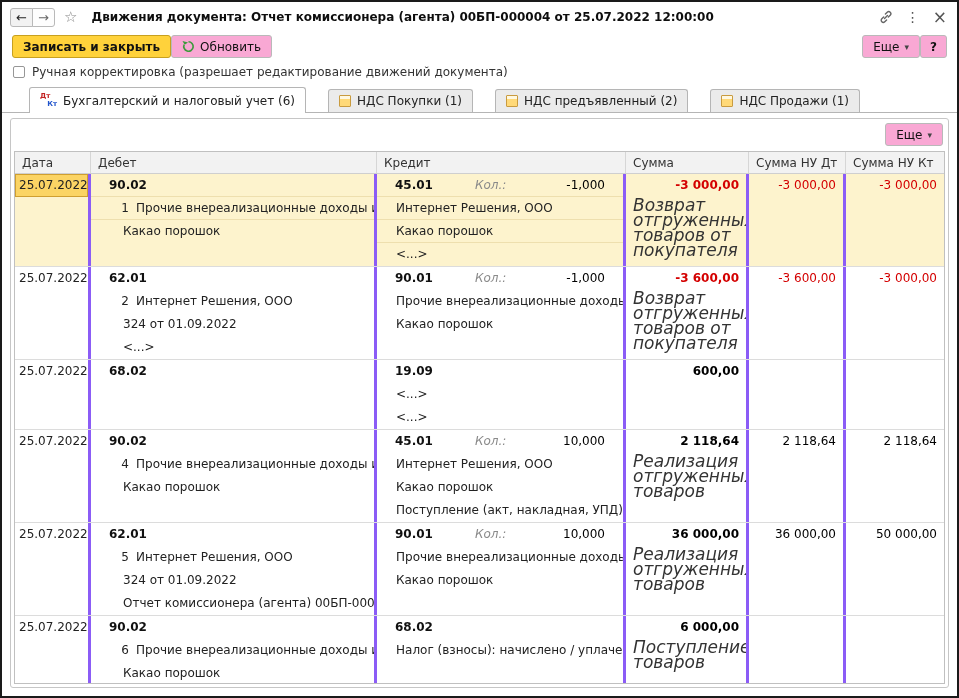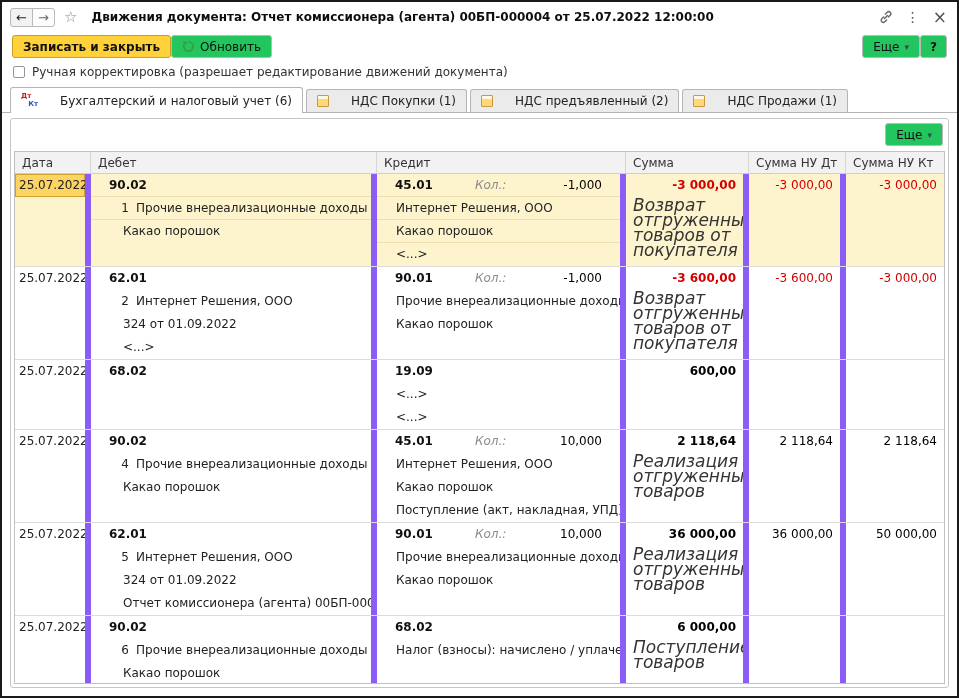--- a/index.html
+++ b/index.html
@@ -28,38 +28,39 @@
   .title {
     font-size:12px; font-weight:600; color:#0e0e0e; margin-left:10px; flex:1;
     white-space:nowrap; overflow:hidden; text-overflow:ellipsis;
   }
   .tb-icons { display:flex; align-items:center; gap:13px; }
   .tb-icon { font-size:14px; color:#555; line-height:1; cursor:pointer; display:inline-flex; align-items:center; }
   
   .toolbar { height:29px; display:flex; align-items:center; padding:0 10px; flex:none; }
   .btn {
     display:inline-flex; align-items:center; gap:5px; height:23px; padding:0 10px;
-    border:1px solid #b9b9b9; border-radius:3px; background:#22c55e;
+    border:1px solid #b9b9b9; border-radius:3px; background:#f9a8d4;
     font-size:12px; font-family:inherit; color:#111; cursor:pointer;
   }
   .btn.primary { background:#ffd23b; border-color:#c7a020; font-weight:bold; }
   .btn .caret { font-size:9px; color:#444; }
   .btn.help { width:27px; justify-content:center; font-weight:bold; padding:0; }
   .spacer { flex:1; }
   
   .check-row { height:21px; display:flex; align-items:center; gap:7px; padding:0 11px; flex:none; }
   .checkbox { width:12px; height:12px; border:1px solid #979797; background:#fff; border-radius:2px; cursor:pointer; flex:none; }
   .check-label { font-size:12px; color:#333; }
   
   .tabbar { display:flex; align-items:flex-end; gap:3px; padding:5px 8px 0; border-bottom:1px solid #b5b5b5; flex:none; }
   .tab {
-    display:inline-flex; align-items:center; gap:22px; height:23px; padding:0 10px;
+    display:inline-flex; align-items:center; gap:6px; height:23px; padding:0 10px;
     font-size:12px; color:#222; background:#ebebeb;
     border:1px solid #b5b5b5; border-bottom:none; border-radius:3px 3px 0 0; cursor:pointer;
     white-space:nowrap;
+    margin-left:19px;
   }
   .tab.active { background:#fff; height:26px; margin-bottom:-1px; z-index:2; }
   .icon-dtkt { position:relative; width:17px; height:15px; display:inline-block; flex:none; }
   .icon-dtkt i { position:absolute; font-style:normal; font-size:7px; font-weight:bold; line-height:1; }
   .icon-dtkt .dt { top:0; left:0; color:#c32222; }
   .icon-dtkt .kt { bottom:0; right:0; color:#2255cc; }
   .icon-doc {
     width:12px; height:12px; display:inline-block; flex:none;
     border:1px solid #c99b3f; border-radius:1px;
     background:linear-gradient(180deg,#fff8e0 0,#fff8e0 3px,#ffd978 3px);
@@ -84,21 +85,21 @@
   .hcell:last-child { border-right:none; }
   .c-date  { width:76px;  flex:none; }
   .c-debit { width:286px; flex:none; }
   .c-credit{ width:249px; flex:none; }
   .c-sum   { width:123px; flex:none; }
   .c-nudt  { width:97px;  flex:none; }
   .c-nukt  { flex:1; min-width:0; }
   .grid-body { flex:1; overflow:hidden; }
   .trow { display:flex; border-bottom:1px solid #dcdcdc; background:#fff; cursor:pointer; }
   .trow.selected { background:#fdf3cd; }
-  .cell { border-right:6px solid #8b5cf6; overflow:hidden; }
+  .cell { border-right:3px solid #8b5cf6; overflow:hidden; }
   .cell:last-child { border-right:none; }
   .line { height:23px; line-height:23px; white-space:nowrap; overflow:hidden; padding:0 18px; }
   .selected .c-debit .line:not(:last-child),
   .selected .c-credit .line:not(:last-child) { border-bottom:1px solid #eedfae; height:23px; line-height:22px; }
   .acct { font-weight:bold; color:#111; }
   .acct-line { display:flex; }
   .acct-line .acct { width:80px; flex:none; }
   .qty-label { font-style:italic; color:#8a8a8a; flex:none; }
   .qty { flex:1; text-align:right; }
   .rnum { display:inline-block; width:20px; text-align:right; margin-right:7px; color:#222; }

